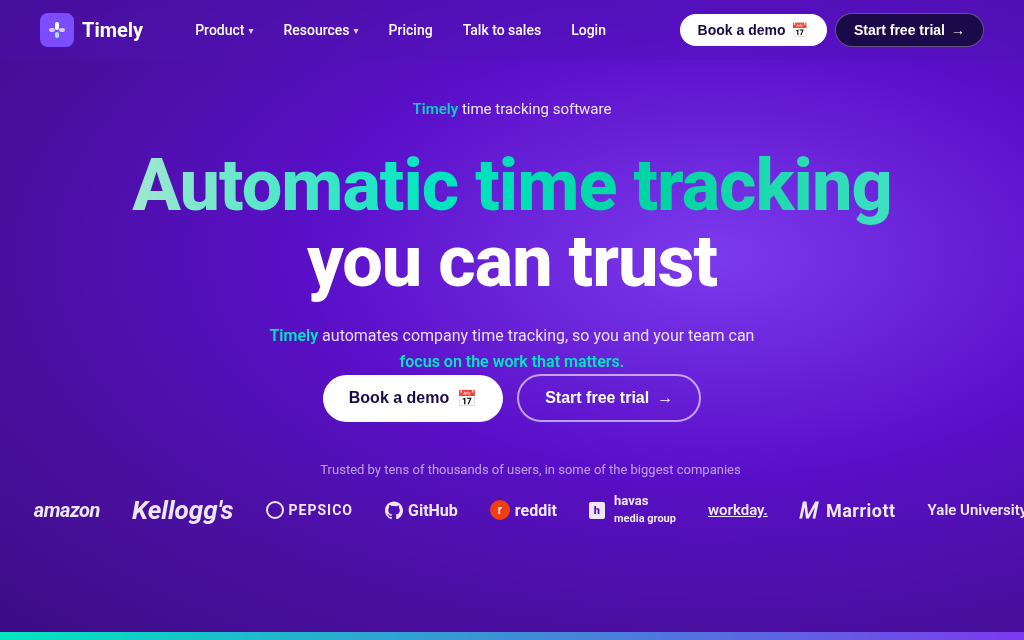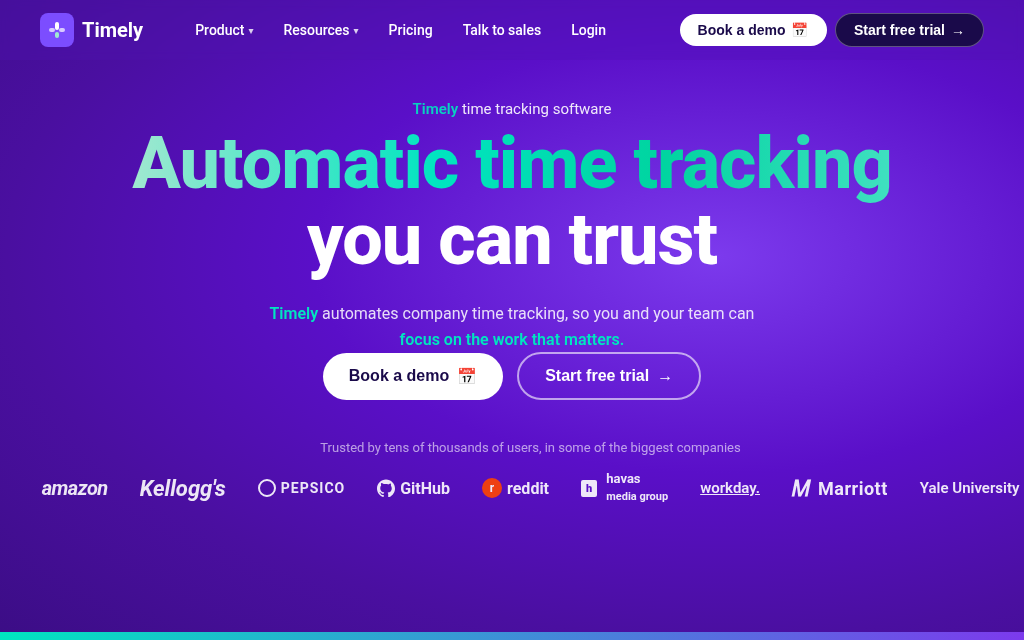--- a/index.html
+++ b/index.html
@@ -129,21 +129,21 @@
       display: flex;
       flex-direction: column;
       align-items: center;
       text-align: center;
       padding: 40px 80px 0;
     }
 
     .hero-subtitle {
       font-size: 15px;
       color: #fff;
-      margin-bottom: 8px;
+      margin-bottom: 30px;
       opacity: 0.9;
     }
 
     .hero-subtitle .brand {
       color: #00e5c0;
       font-weight: 600;
     }
 
     .hero-title {
       font-size: 72px;
@@ -246,21 +246,21 @@
       font-weight: 700;
       font-size: 18px;
       opacity: 0.9;
       white-space: nowrap;
       display: flex;
       align-items: center;
       gap: 5px;
     }
 
     .logo-brand.amazon { font-style: italic; font-size: 20px; letter-spacing: -0.5px; }
-    .logo-brand.kelloggs { font-style: italic; font-size: 22px; }
+    .logo-brand.kelloggs { font-style: italic; font-size: 26px; }
     .logo-brand.pepsico { font-size: 14px; letter-spacing: 1px; font-weight: 700; }
     .logo-brand.github { font-size: 16px; font-weight: 700; }
     .logo-brand.reddit { font-size: 16px; font-weight: 700; }
     .logo-brand.havas { font-size: 13px; font-weight: 700; line-height: 1.2; text-align: left; }
     .logo-brand.workday { font-size: 15px; font-weight: 600; text-decoration: underline; }
     .logo-brand.marriott { font-size: 18px; font-weight: 700; letter-spacing: 0.5px; }
     .logo-brand.yale { font-size: 15px; font-weight: 600; }
 
     
     .bottom-bar {

